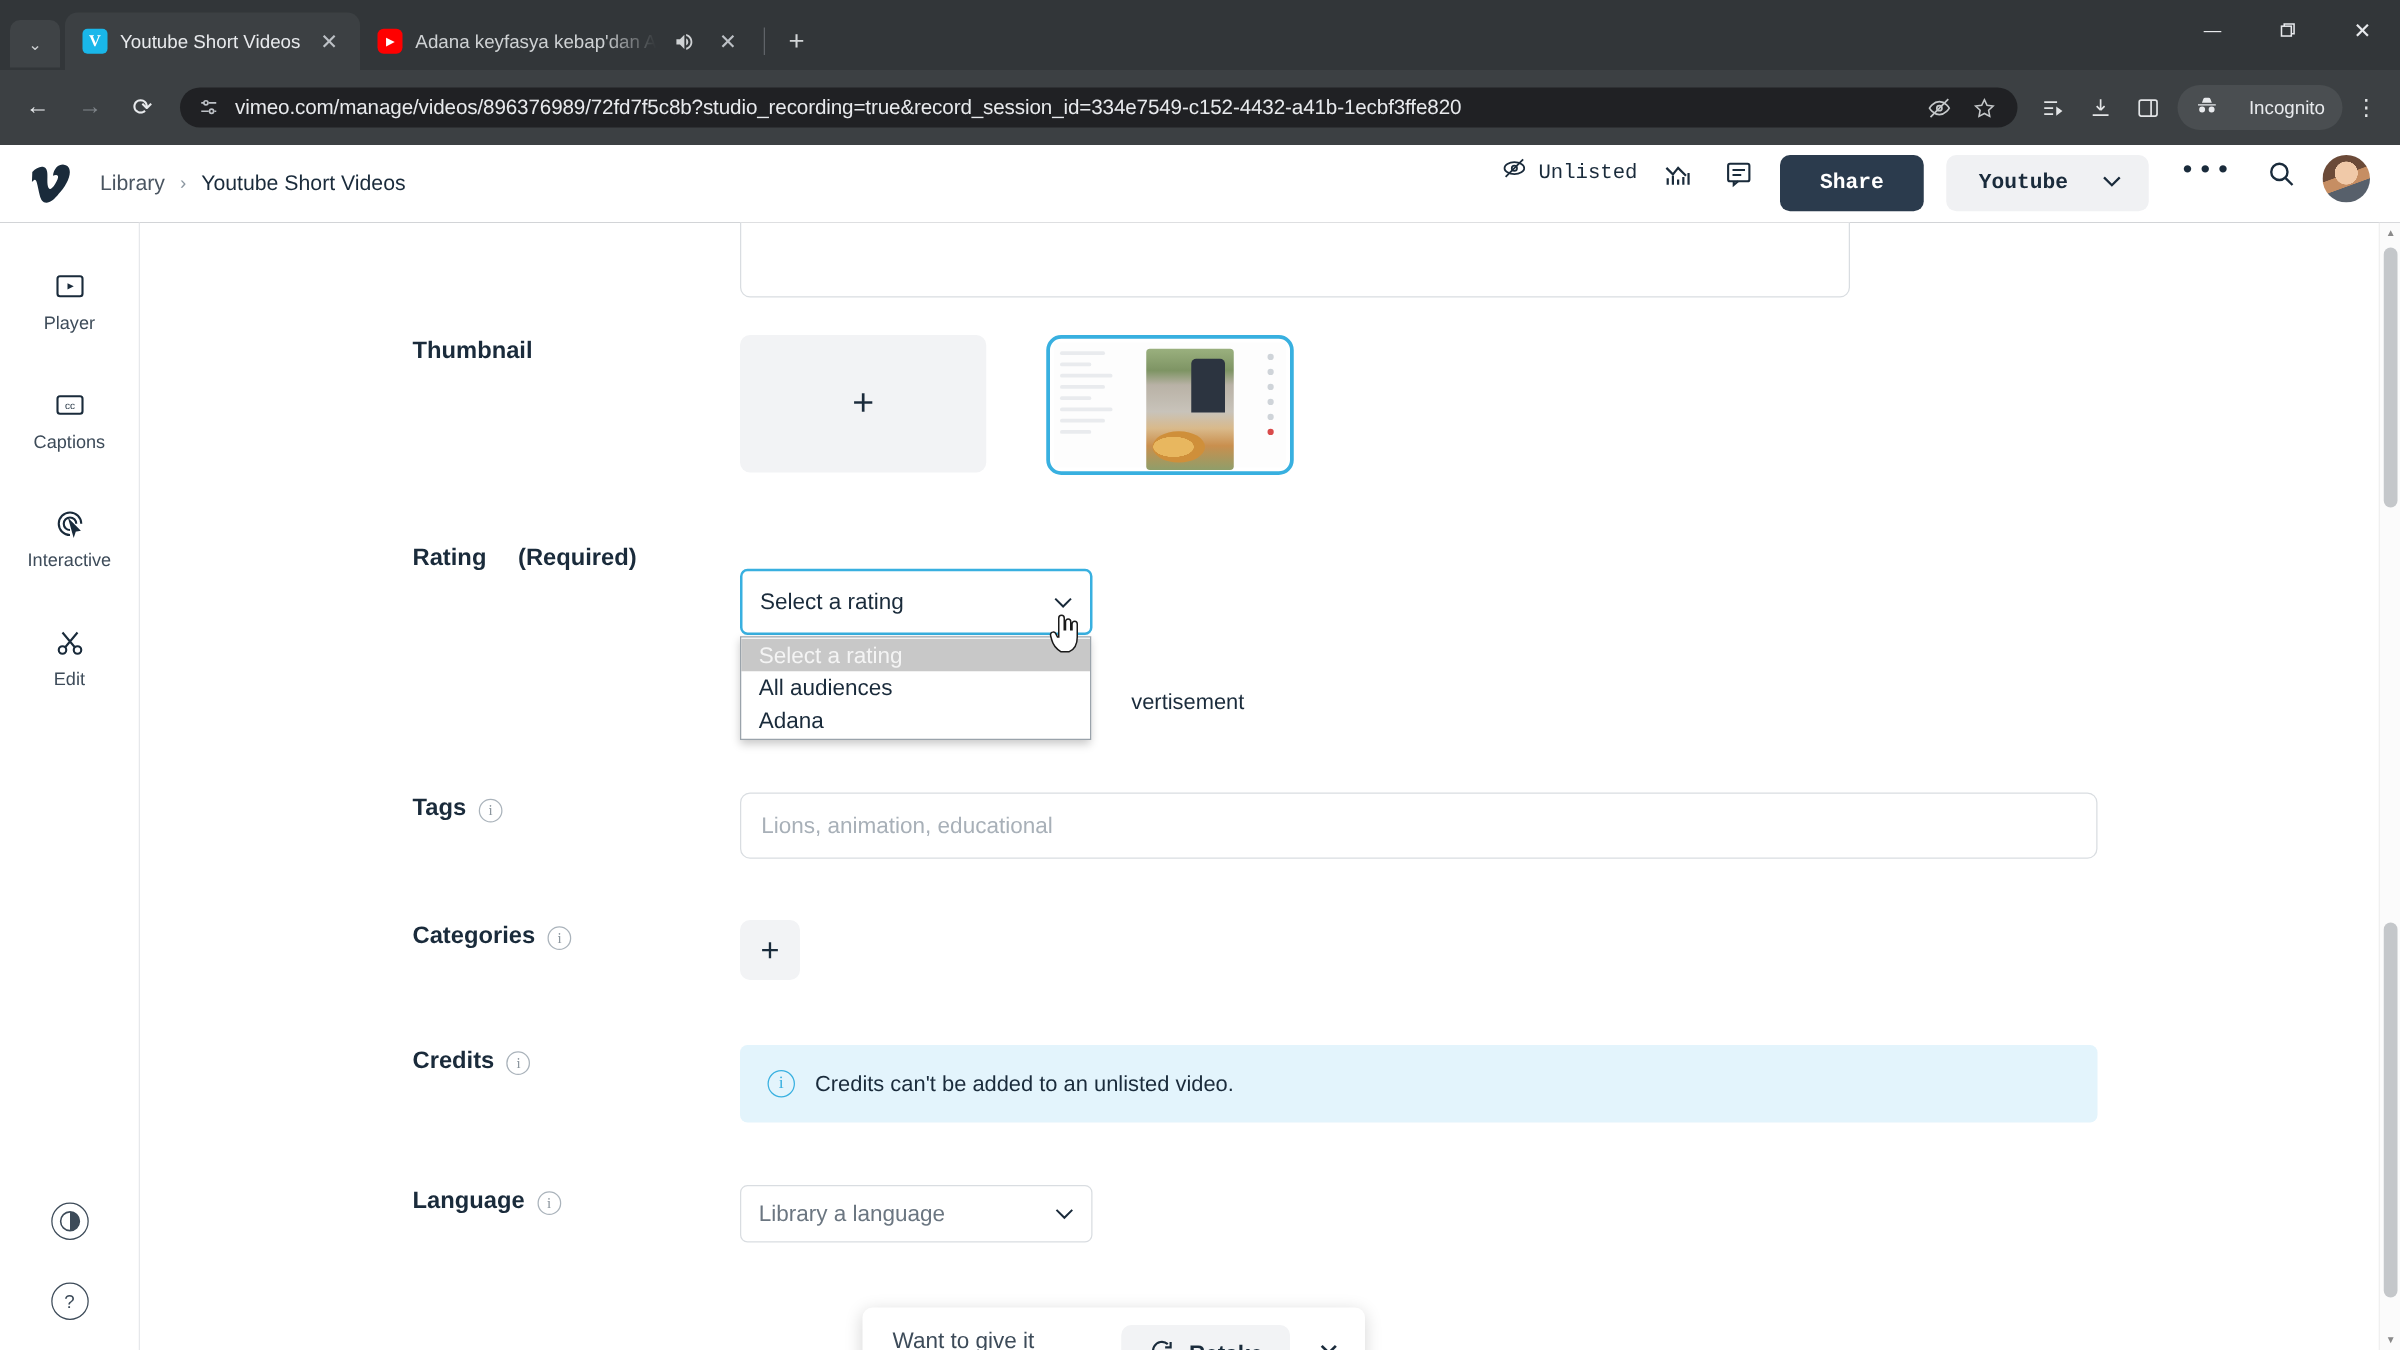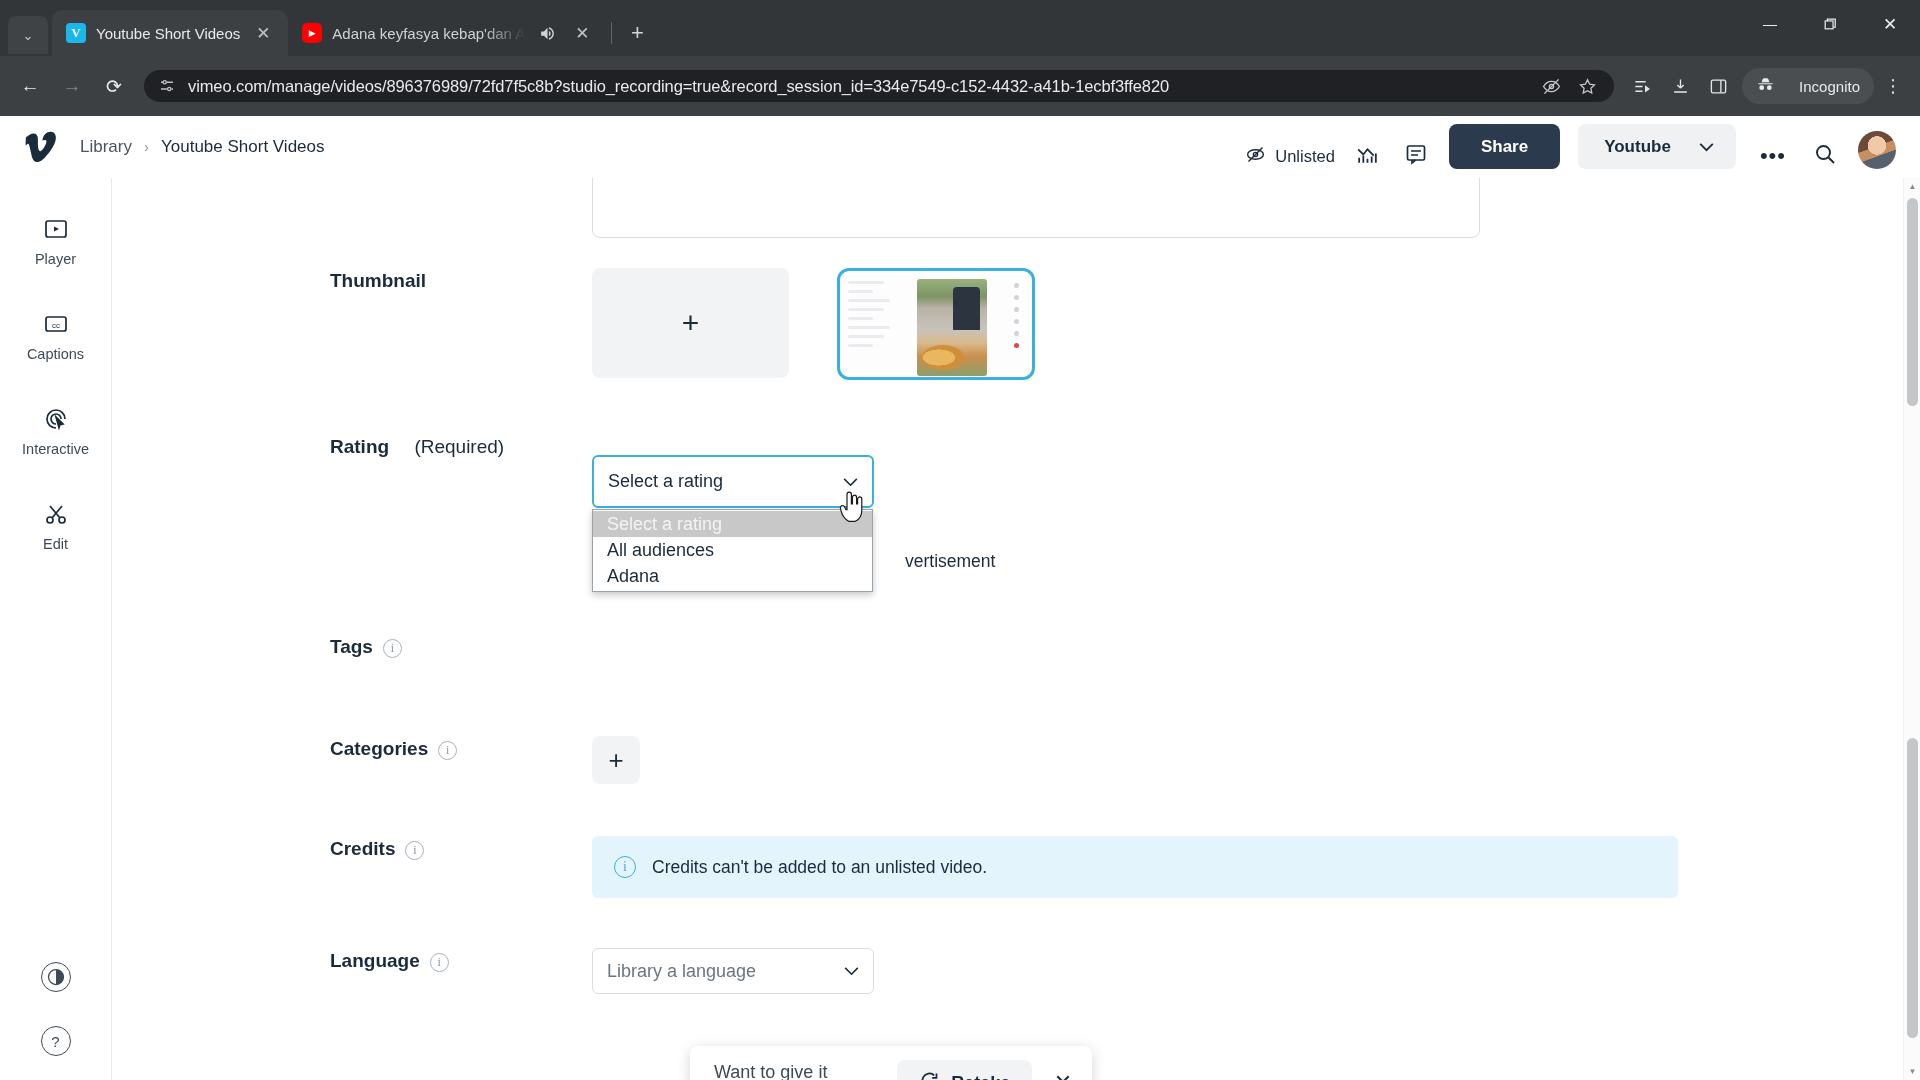--- a/index.html
+++ b/index.html
@@ -68,21 +68,21 @@
 
   .vheader {
     height: 62px; flex: 0 0 62px; background:#fff; display:flex; align-items:center;
     padding: 0 24px 0 18px; border-bottom: 1px solid #fff; position:relative; z-index: 5;
   }
   .vimeo-logo { width:44px; height:34px; margin-right:18px; display:flex;align-items:center;justify-content:center; }
   .crumbs { display:flex; align-items:center; gap:12px; font-size:17px; }
   .crumb-link { color:#4a5561; }
   .crumb-sep { color:#8b96a0; font-size:15px; }
   .crumb-current { color:#1a2b3b; }
-  .hdr-right { margin-left:auto; display:flex; align-items:flex-end; gap:18px; }
+  .hdr-right { margin-left:auto; display:flex; align-items:flex-start; gap:18px;font-family:Liberation Mono, monospace; }
   .unlisted { display:flex; align-items:center; gap:9px; color:#1a2b3b; font-size:16.5px; }
   .hdr-ic { width:30px; height:30px; display:flex; align-items:center; justify-content:center; color:#1a2b3b;}
   .btn-share {
     background:#2b3b4d; color:#fff; border-radius:8px; height:45px; padding:0 32px;
     display:flex; align-items:center; font-size:17px; font-weight:bold;
   }
   .btn-publish {
     background:#f0f1f3; color:#1a2b3b; border-radius:8px; height:45px; padding:0 22px 0 26px;
     display:flex; align-items:center; gap:28px; font-size:17px; font-weight:bold;
   }
@@ -112,21 +112,21 @@
   .top-input-stub {
     position:absolute; left:480px; top:-60px; width: 888px; height:120px;
     border:1px solid #d9dde1; border-radius:8px; background:#fff;
   }
 
   .row { display:flex; position:absolute; left:0; width:100%; }
   .row-label {
     width: 480px; padding-left: 218px; display:flex; align-items:flex-start; gap:10px;
     font-size:19px; font-weight:bold; color:#1a2b3b; padding-top: 2px;
   }
-  .req { color:#1a2b3b; font-weight:normal; }
+  .req { color:#1a2b3b; font-weight:bold; }
   .info-ic {
     width:19px;height:19px;border-radius:50%;border:1.4px solid #aab3bb;color:#8c969e;
     font-size:12px; display:flex;align-items:center;justify-content:center; font-weight:normal;
     font-family:"Liberation Serif", serif; flex:0 0 19px; margin-top:3px;
   }
 
   
   .thumb-row { top: 90px; }
   .thumb-area { display:flex; gap: 48px; }
   .thumb-add {
@@ -516,20 +516,23 @@
                 </div>
               </div>
             </div>
           </div>
 
           <div class="row tags-row">
             <div class="row-label">
               <span>Tags</span>
               <span class="info-ic">i</span>
             </div>
+            <div class="text-input">
+              <span>Lions, animation, educational</span>
+            </div>
           </div>
 
           <div class="row cats-row">
             <div class="row-label">
               <span>Categories</span>
               <span class="info-ic">i</span>
             </div>
             <div class="plus-btn">+</div>
           </div>
 

